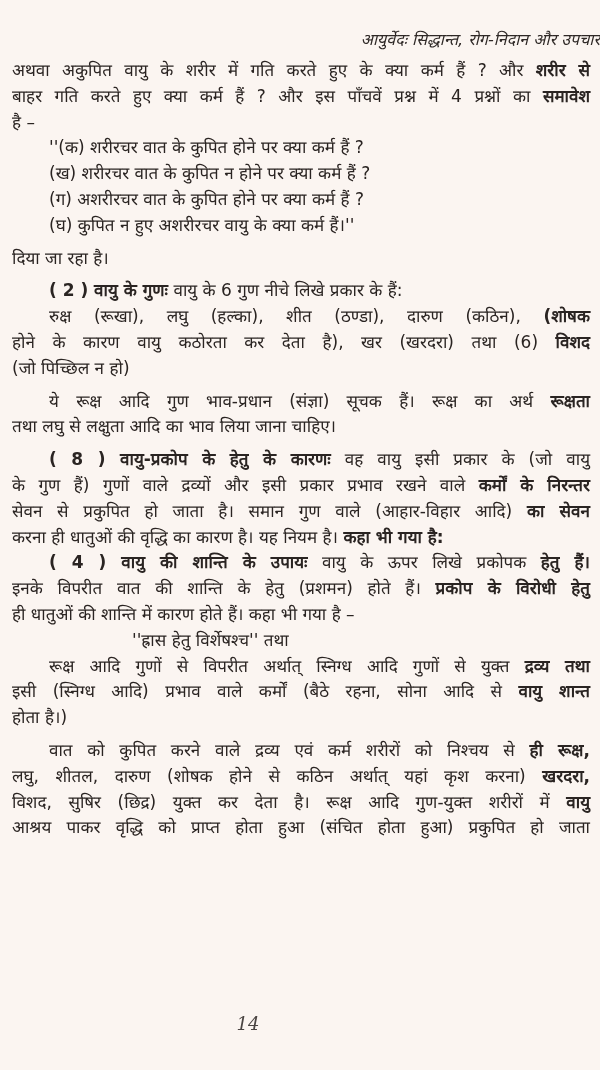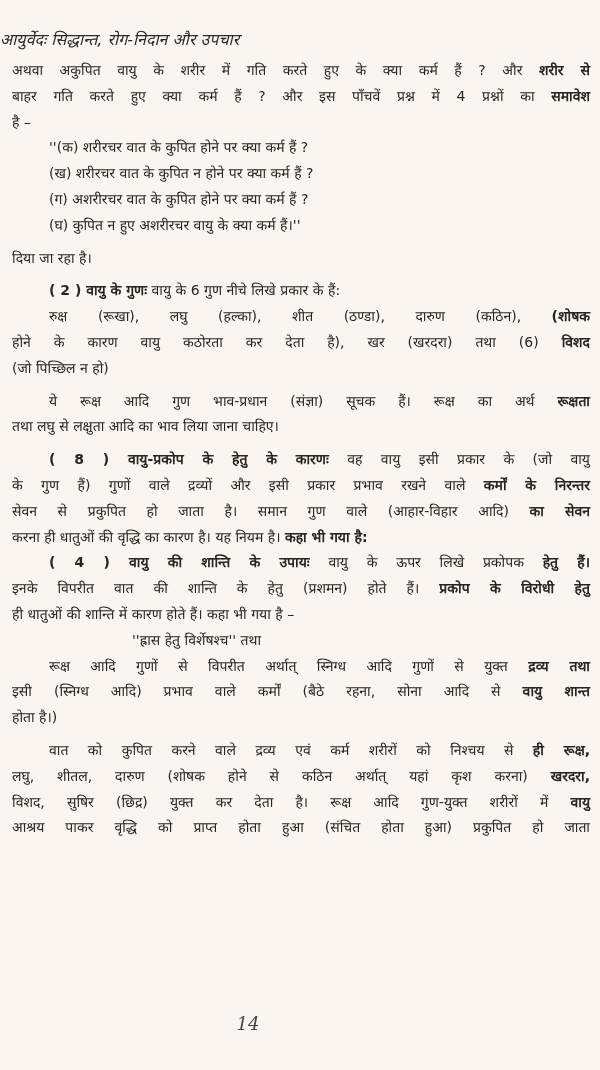--- a/index.html
+++ b/index.html
@@ -5,26 +5,26 @@
   html, body { margin: 0; padding: 0; }
   body {
     width: 600px; height: 1070px; overflow: hidden;
     background: #fbf5f1;
     color: #2a2422;
     font-family: "DejaVu Sans", sans-serif;
     position: relative;
   }
   .page { position: absolute; left: 0; top: 0; width: 600px; height: 1070px; }
   .header {
-    position: absolute; top: 28px; left: 0; width: 600px; text-align: left;
+    position: absolute; top: 28px; left: 0; width: 600px; text-align: right;
     font-style: italic; font-size: 16px; color: #2e2826;
   }
   .body-text {
     position: absolute; left: 12px; width: 578px; top: 58px;
-    font-size: 14px; line-height: 25.8px;
+    font-size: 17px; line-height: 25.8px;
   }
   .line { white-space: nowrap; height: 25.8px; overflow: visible; }
   .just { text-align: justify; text-align-last: justify; }
   .ind1 { padding-left: 37px; }
   .ind2 { padding-left: 37px; }
   .quote { padding-left: 75px; }
   .quote2 { padding-left: 120px; }
   .b { font-weight: bold; text-align: right; }
   .gap { height: 7px; }
   .pageno {

